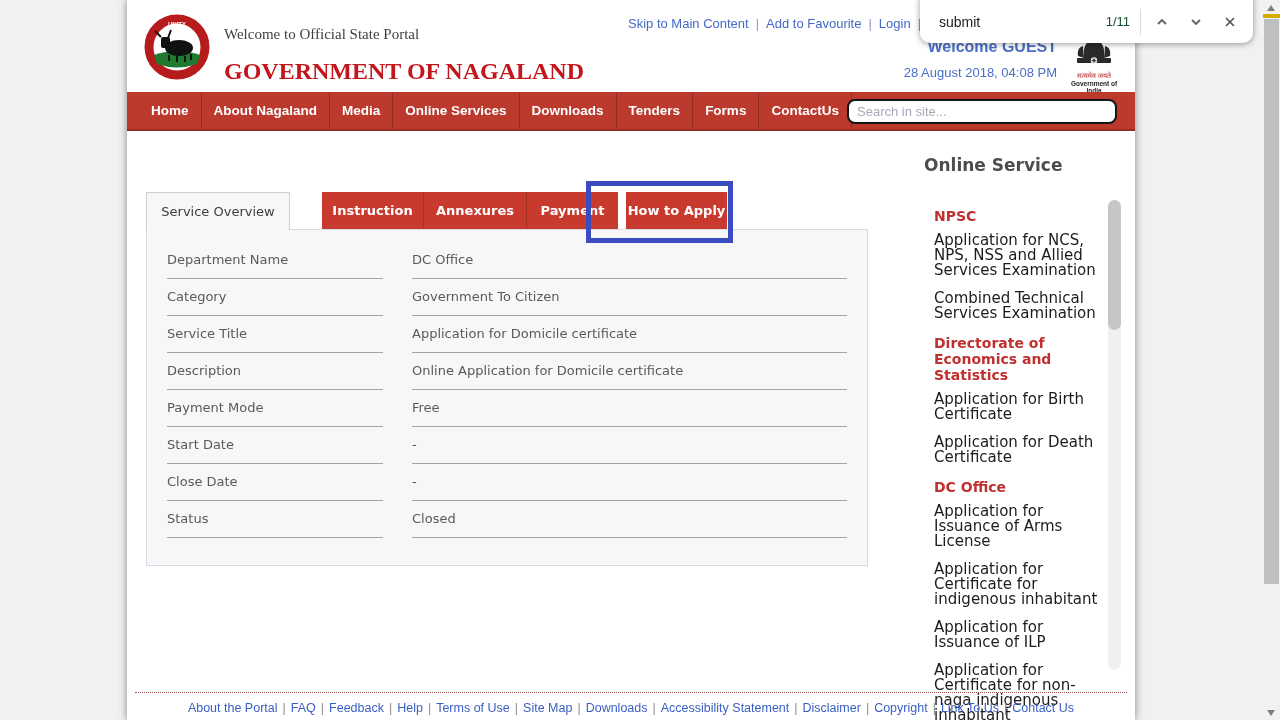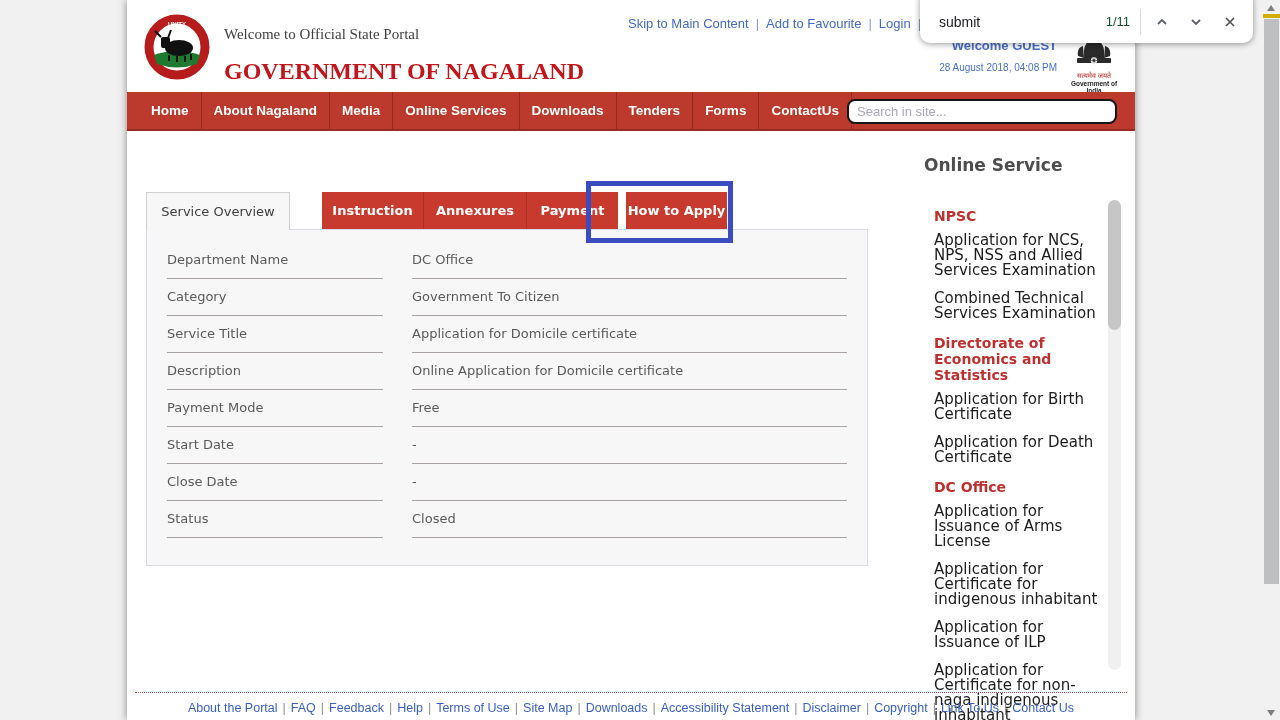--- a/index.html
+++ b/index.html
@@ -8,22 +8,22 @@
 
   
   .logo{position:absolute;left:13px;top:14px;}
   .titles{position:absolute;left:97px;top:26px;font-family:"Liberation Serif",serif;}
   .t1{font-size:15px;color:#404040;}
   .t2{font-size:24px;font-weight:bold;color:#c3161c;margin-top:15px;}
   .top-links{position:absolute;left:501px;top:16px;font-size:13px;white-space:nowrap;}
   .tlink{color:#4468c6;cursor:pointer;}
   .tsep{color:#8c9cc9;margin:0 7px;}
   .welcome{position:absolute;right:78px;top:38px;text-align:right;color:#4a6fc8;}
-  .w1{font-weight:bold;font-size:13px;}
-  .w2{font-size:10px;margin-top:9px;}
+  .w1{font-weight:bold;font-size:16px;}
+  .w2{font-size:13px;margin-top:9px;}
   .emblem{position:absolute;left:939px;top:38px;width:56px;text-align:center;line-height:1;}
   .cap1{font-size:7px;color:#b32020;margin-top:1px;}
   .cap2{font-size:6.5px;color:#222;font-weight:bold;margin-top:2px;}
 
   
   .navbar{position:absolute;top:92px;left:0;right:0;height:39px;background:#bb392d;border-bottom:2px solid #952c22;display:flex;align-items:stretch;padding-left:12px;box-sizing:border-box;}
   .nav-item{color:#fff;font-weight:bold;font-size:13.5px;padding:0 12px;display:flex;align-items:center;border-right:1px solid rgba(0,0,0,.22);cursor:pointer;white-space:nowrap;}
   .site-search{position:absolute;right:18px;top:7px;width:270px;height:25px;border:2px solid #161616;border-radius:8px;font-size:13px;padding:0 8px;color:#333;background:#fff;box-sizing:border-box;font-family:"Liberation Sans",sans-serif;}
   .site-search::placeholder{color:#a8a8b8;}
 

